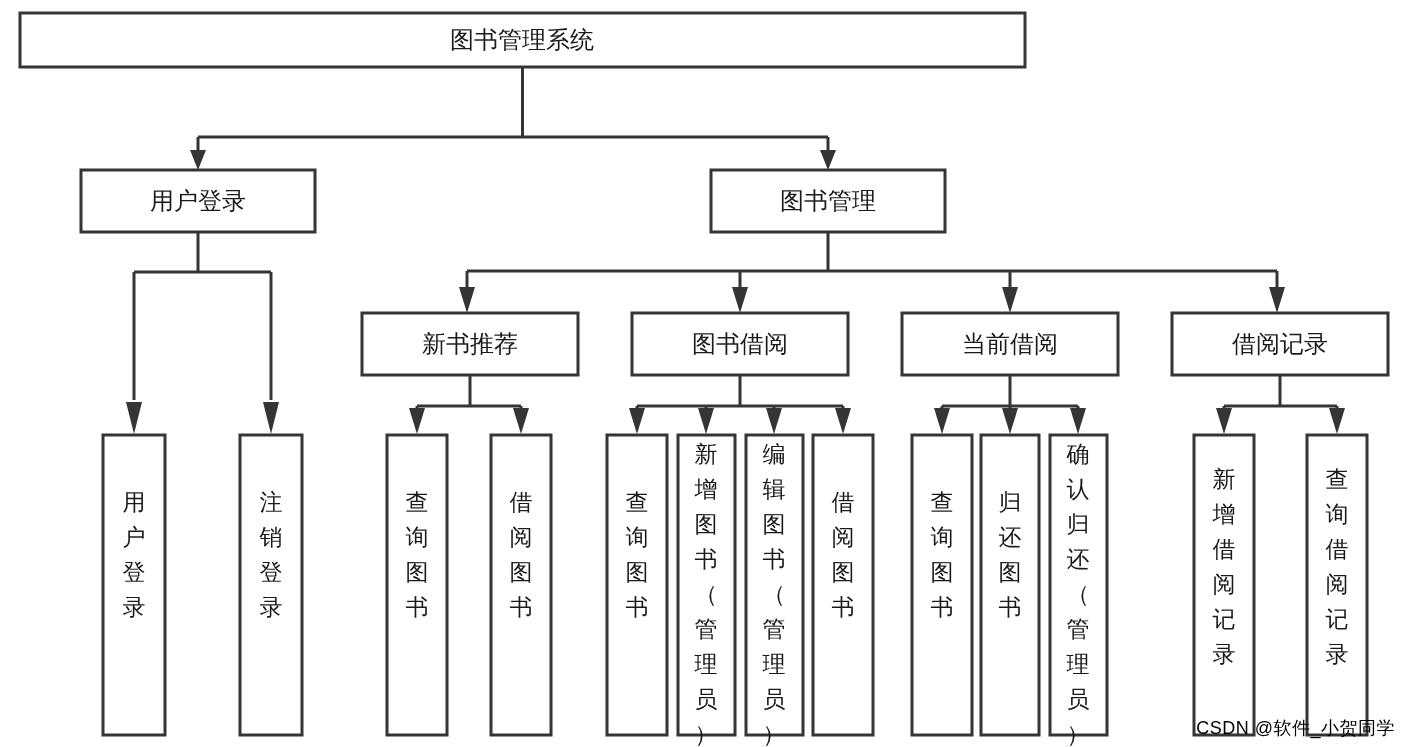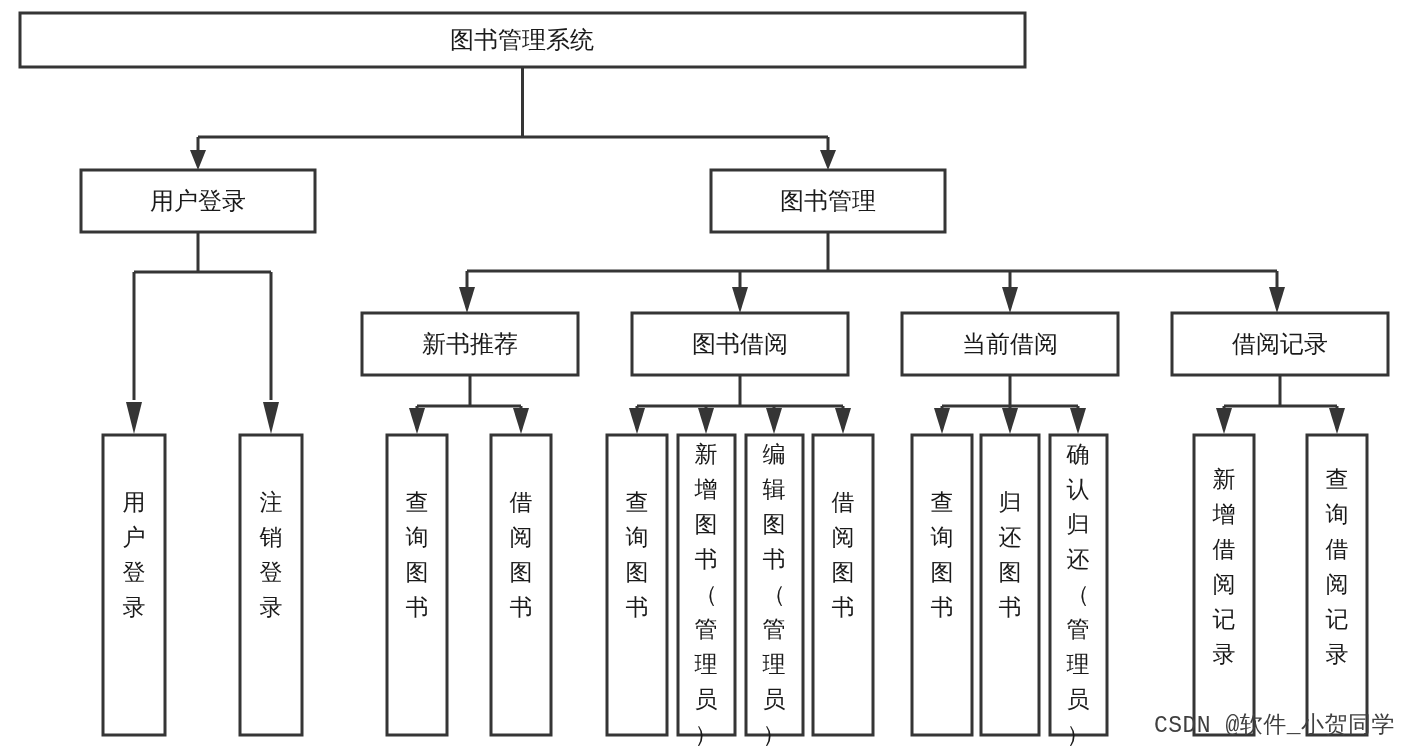--- a/index.html
+++ b/index.html
@@ -50,23 +50,23 @@
   .node-label-v {
     font-family: "DejaVu Sans", "Liberation Sans", sans-serif;
     font-size: 23px;
     fill: #1a1a1a;
     text-anchor: middle;
   }
   .watermark {
     position: absolute;
     right: 10px;
     bottom: 7px;
-    font-family: Liberation Mono, monospace;
-    font-size: 23px;
-    color: #404040;
+    font-family: Liberation Sans, sans-serif;
+    font-size: 18px;
+    color: #000000;
     letter-spacing: 0.5px;
     white-space: nowrap;
     pointer-events: none;
     user-select: none;
   }
 </style>
 </head>
 <body>
 
 <div id="diagram-root">

